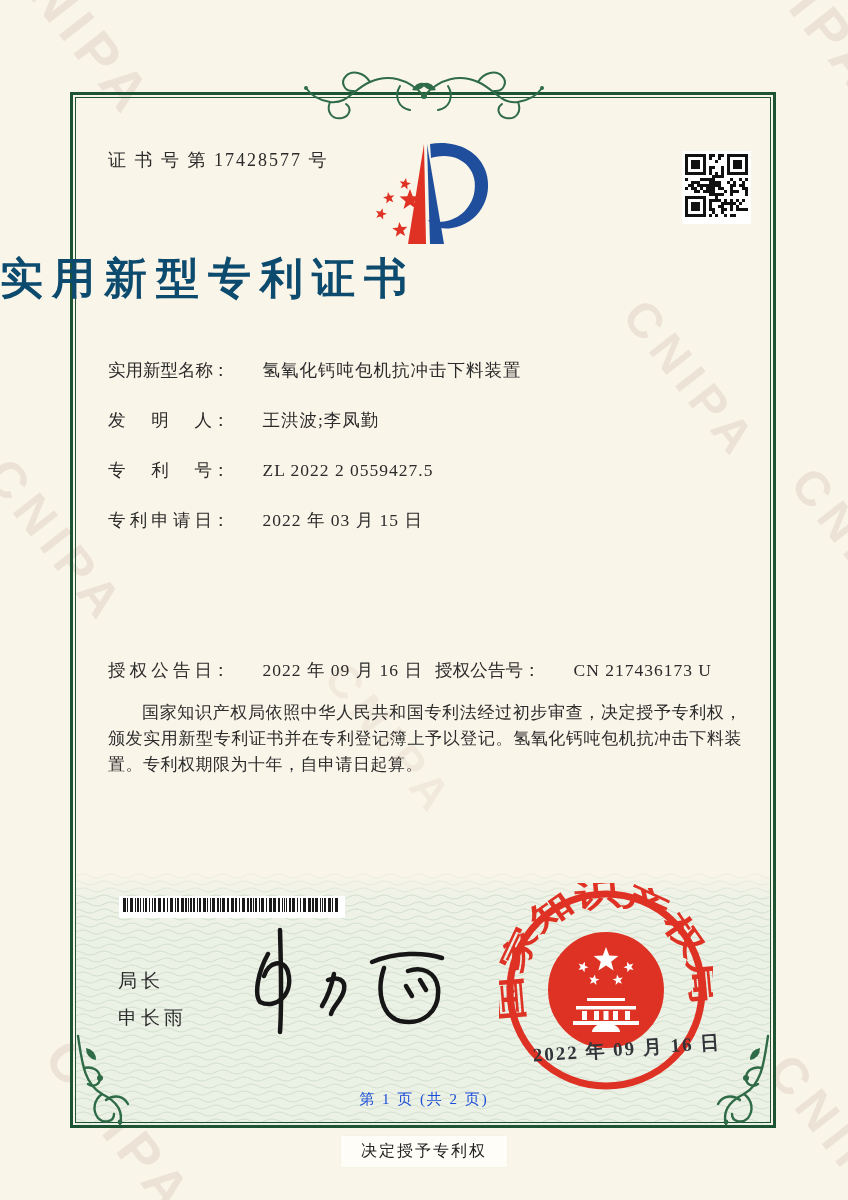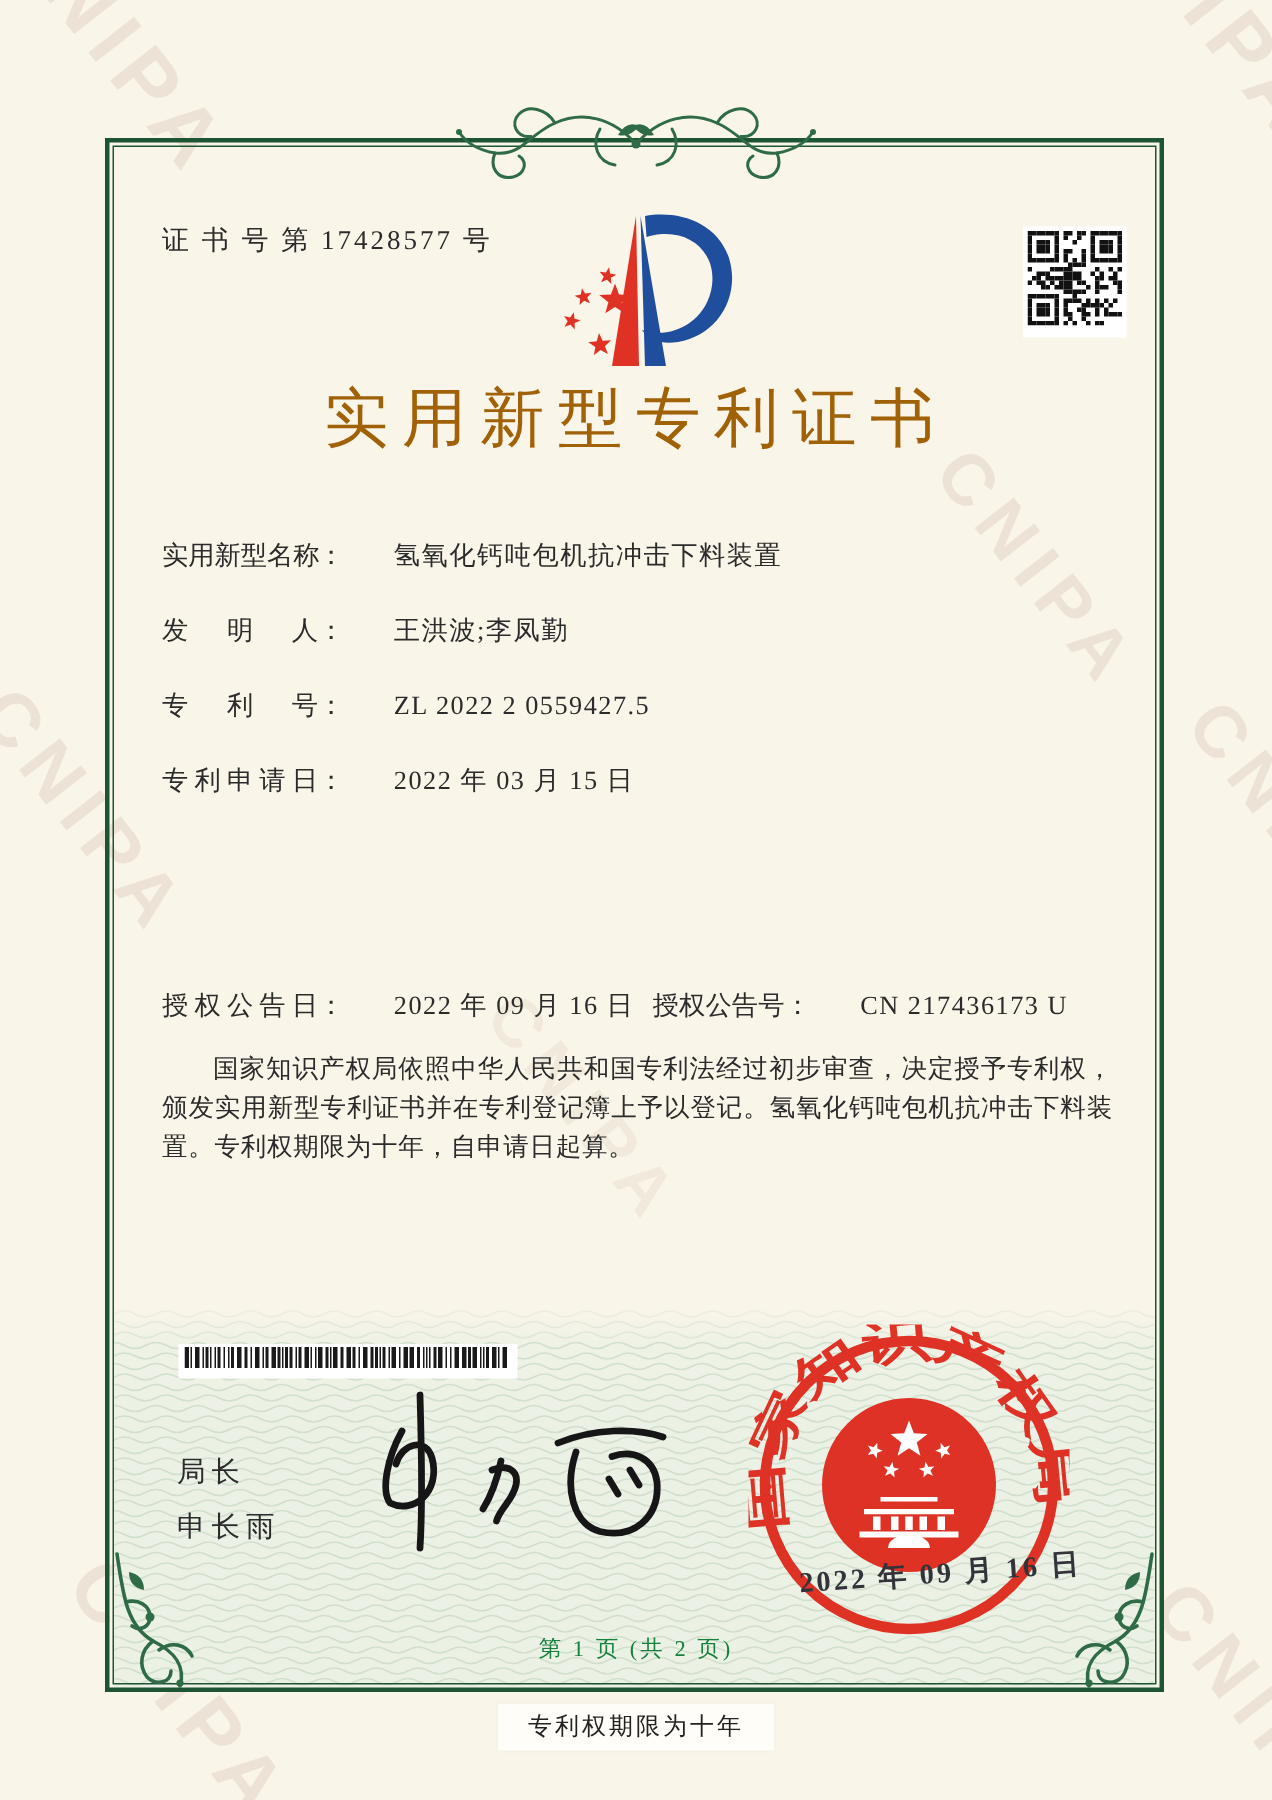--- a/index.html
+++ b/index.html
@@ -37,22 +37,22 @@
   }
   .frame-inner { position:absolute; inset:2px; border:1px solid #1c5434; }
   .ornament-top { position:absolute; left:304px; top:66px; z-index:3; }
   .corner-orn { position:absolute; z-index:3; }
   
   .content { position:absolute; inset:0; z-index:5; }
   .cert-no { position:absolute; left:108px; top:148px; font-size:18px; letter-spacing:2px; }
   .qr { position:absolute; left:682px; top:151px; background:#fff; padding:3px; }
   .logo { position:absolute; left:356px; top:140px; }
   .title {
-    position:absolute; left:0; right:0; top:250px; text-align:center;
-    font-size:43px; font-weight:normal; letter-spacing:9px; color:#a16207;
+    position:absolute; left:0; right:0; top:250px; text-align:left;
+    font-size:43px; font-weight:bold; letter-spacing:9px; color:#0c4a6e;
   }
   .field-row { position:absolute; left:108px; width:640px; font-size:17.5px; white-space:nowrap; }
   .flabel { display:inline-block; width:104px; text-align:justify; text-align-last:justify; vertical-align:bottom; }
   .fcolon { display:inline-block; margin-right:10px; }
   .fvalue { letter-spacing:1px;margin-left:23px; }
   .grant-no-group { position:absolute; left:327px; top:0; white-space:nowrap; }
   .grant-no-group .flabel { width:88px; }
   .paras { position:absolute; left:108px; top:700px; width:634px; }
   .paras p {
     font-size:17px; line-height:26px; text-align:justify; text-indent:2em;
@@ -61,21 +61,21 @@
   .barcode { position:absolute; left:119px; top:896px; background:#fff; padding:2px 4px; }
   .official { position:absolute; left:118px; top:968px; font-family:"Liberation Sans","DejaVu Sans",sans-serif; font-size:19px; letter-spacing:4px; }
   .official div { margin-bottom:11px; }
   .signature { position:absolute; left:238px; top:924px; }
   .seal { position:absolute; left:499px; top:883px; }
   .seal-date {
     position:absolute; left:527px; top:1036px; width:200px; text-align:center;
     font-size:19px; letter-spacing:2px; color:#33343a; transform:rotate(-4deg);
     font-weight:bold;
   }
-  .page-info { position:absolute; left:0; right:0; top:1090px; text-align:center; font-size:15px; letter-spacing:2px; color:#15803d; }
+  .page-info { position:absolute; left:0; right:0; top:1090px; text-align:center; font-size:15px; letter-spacing:2px; color:#1d4ed8; }
   .note-box-wrap { position:absolute; left:0; right:0; top:1136px; text-align:center; }
   .note-box {
     display:inline-block; background:#fffdf8; padding:5px 20px;
     font-size:16px; letter-spacing:2px; color:#222;
     box-shadow:0 0 4px rgba(0,0,0,0.03);
   }
 </style>
 </head>
 <body>
 
@@ -560,16 +560,16 @@
           <path d="M-14,42 a14,9 0 0 1 28,0 z"></path>
         </g>
       </g>
     </g>
   </svg>
   <div class="seal-date">2022 年 09 月 16 日</div>
 
   <div class="page-info">第 1 页 (共 2 页)</div>
 
   <div class="note-box-wrap">
-    <span class="note-box">专利权期限为十年</span>
+    <span class="note-box">决定授予专利权</span>
   </div>
 
 </div>
 
 </body></html>

